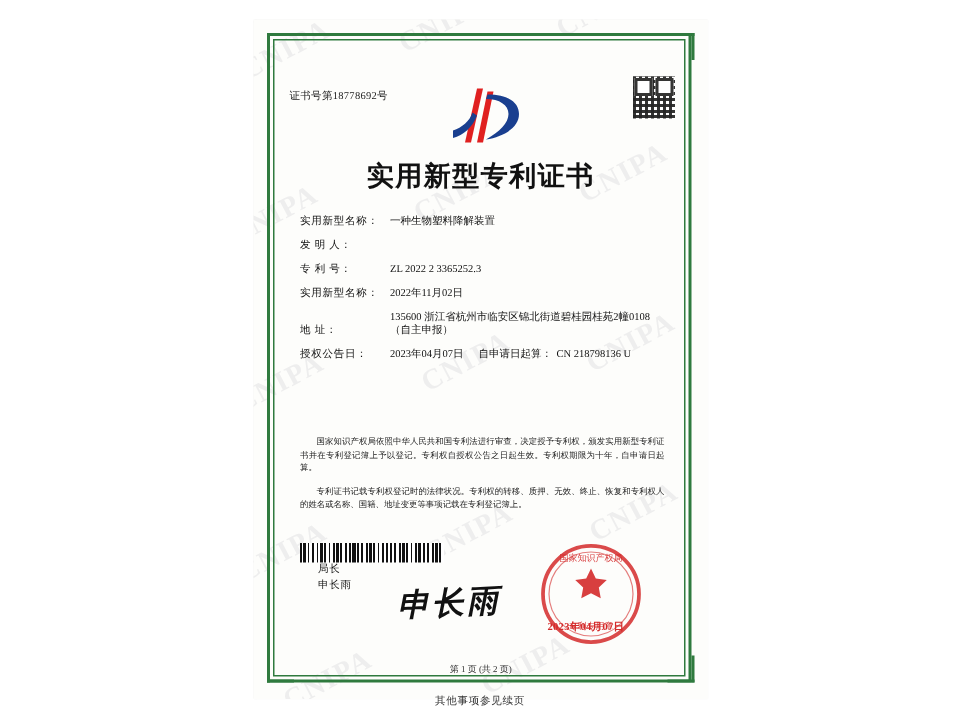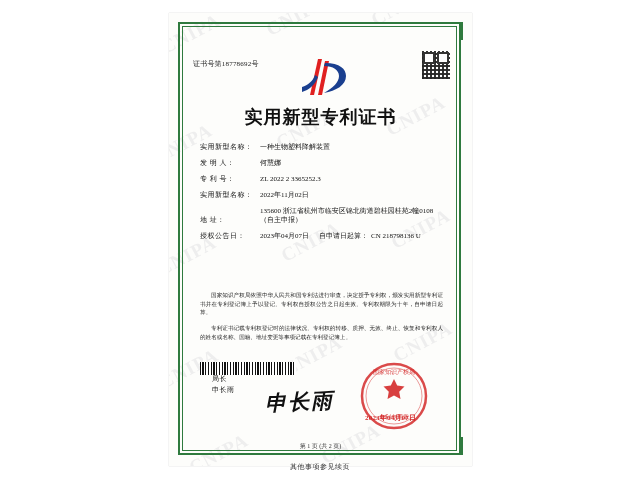--- a/index.html
+++ b/index.html
@@ -311,21 +311,20 @@
 
     <div class="title">实用新型专利证书</div>
 
     <div class="fields">
       <div class="row">
         <span class="lab">实用新型名称：</span>
         <span class="val">一种生物塑料降解装置</span>
       </div>
       <div class="row">
         <span class="lab">发 明 人：</span>
-        <span class="val">何慧娜</span>
       </div>
       <div class="row">
         <span class="lab">专 利 号：</span>
         <span class="val">ZL 2022 2 3365252.3</span>
       </div>
       <div class="row">
         <span class="lab">实用新型名称：</span>
         <span class="val">2022年11月02日</span>
       </div>
       <div class="row">

